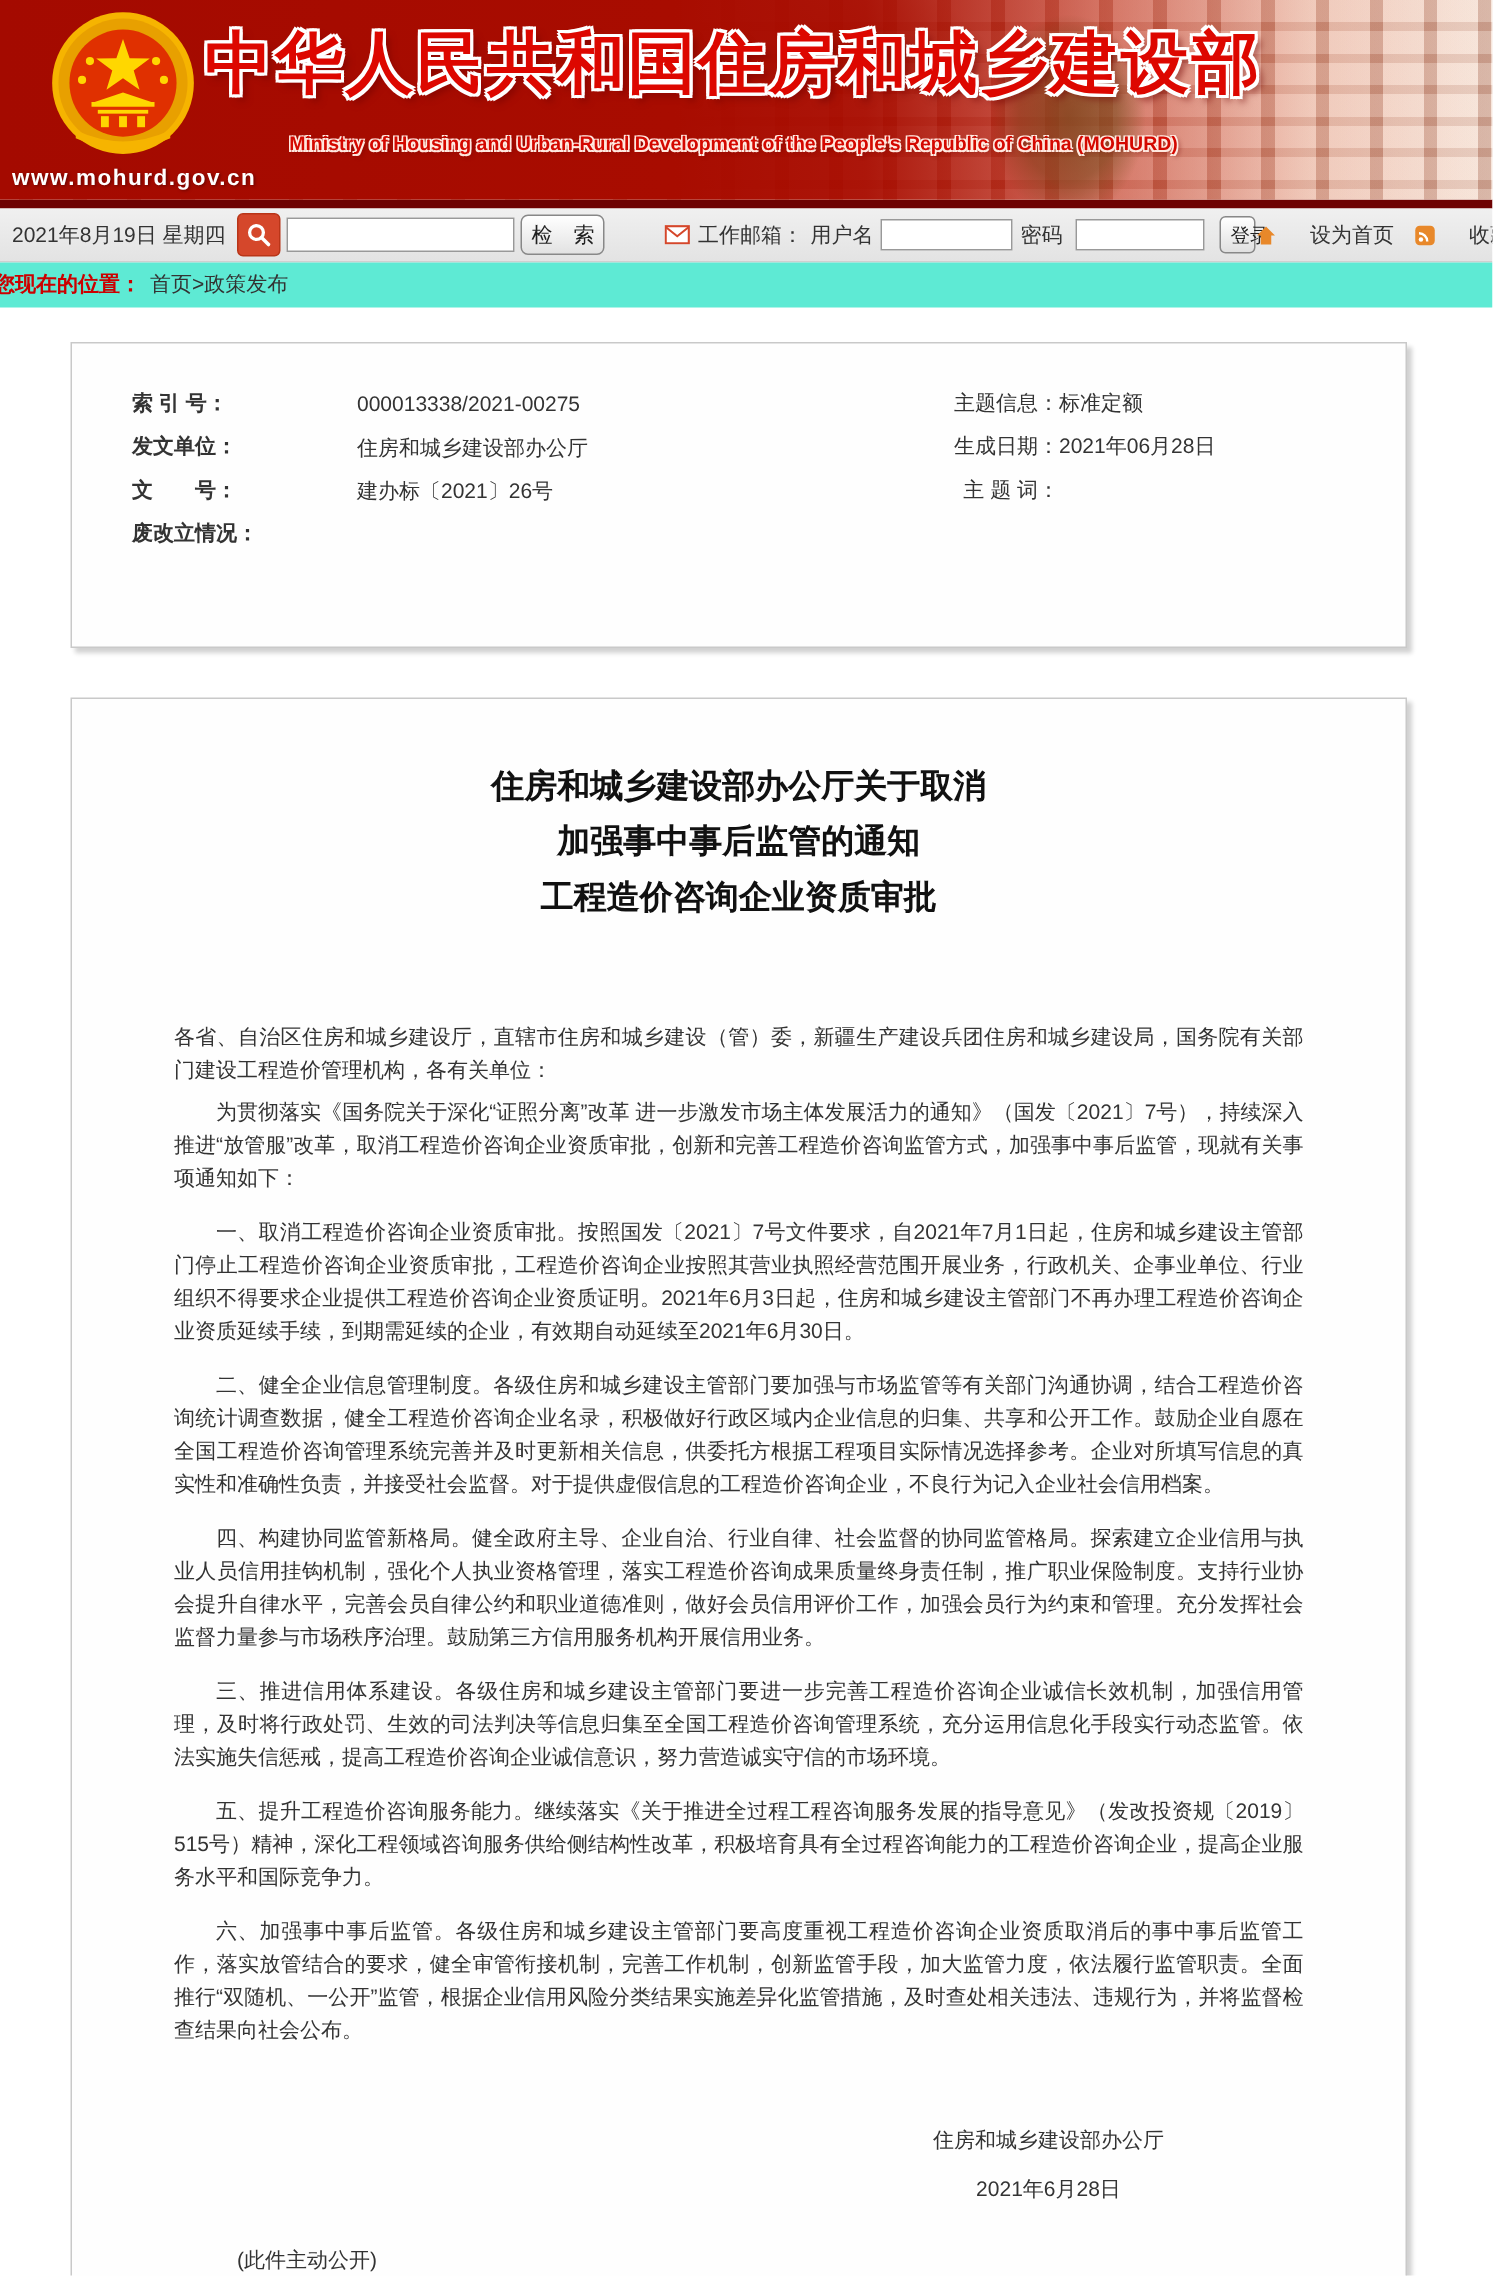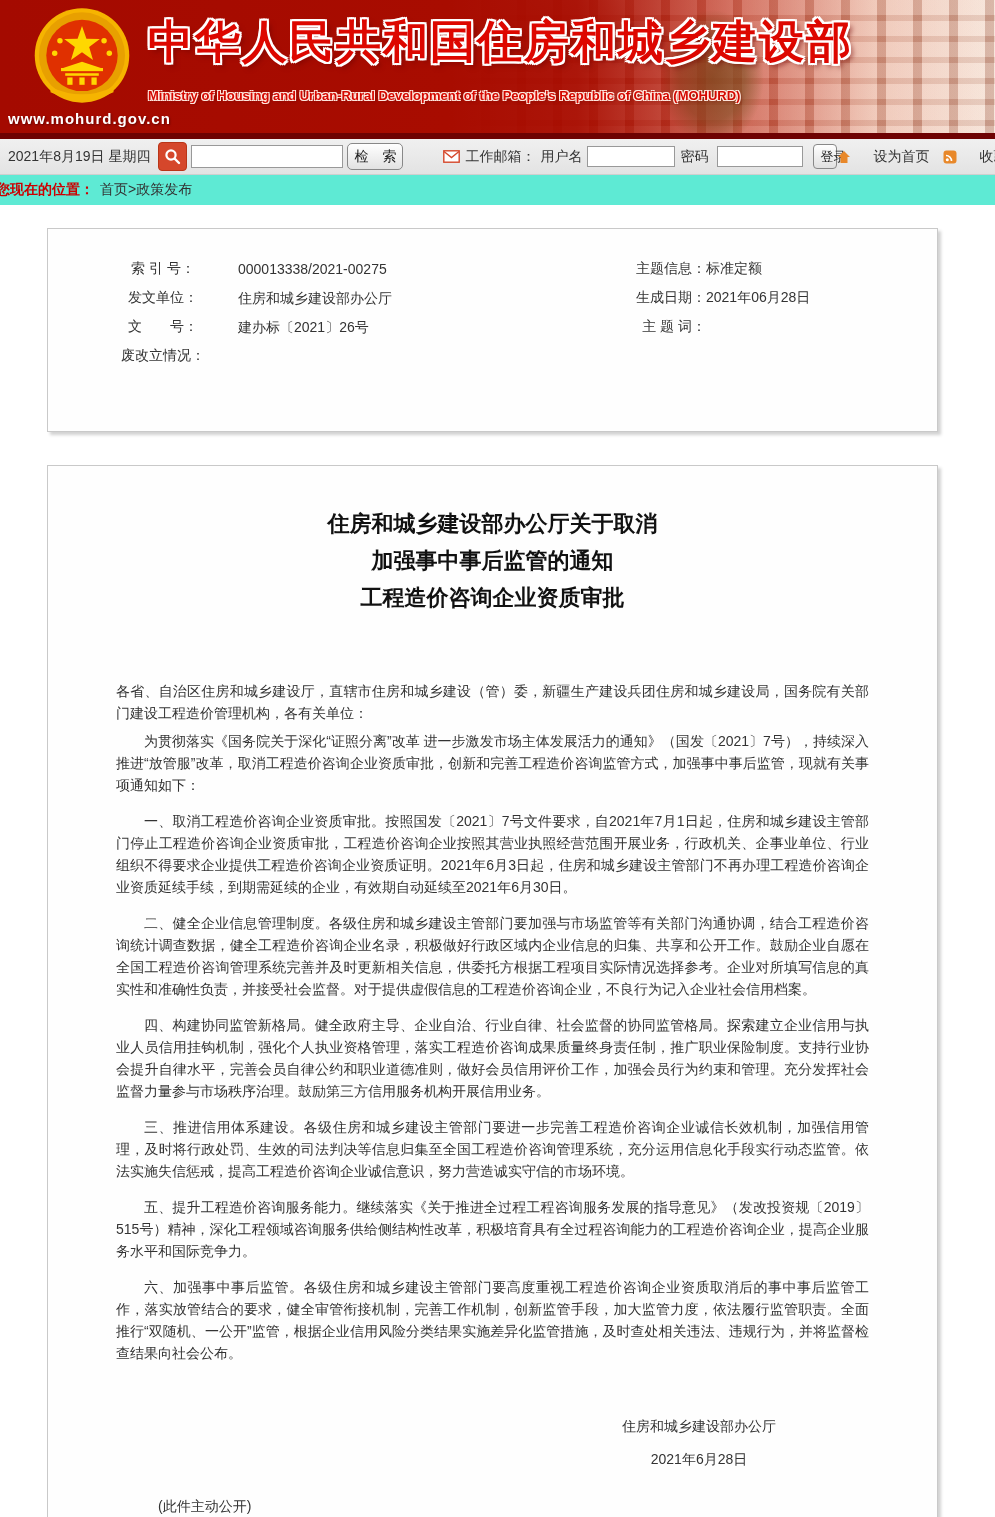--- a/index.html
+++ b/index.html
@@ -15,21 +15,21 @@
     position: relative; height: 133px;
     background-image:
       linear-gradient(to right, #a40a00 0%, #a80c00 45%, rgba(168,12,0,0.93) 58%, rgba(190,40,20,0.45) 74%, rgba(225,130,100,0.12) 88%, rgba(240,205,185,0) 100%),
       radial-gradient(ellipse 72px 95px at 712px 78px, rgba(72,112,48,0.85) 0%, rgba(72,112,48,0.6) 45%, rgba(72,112,48,0) 72%),
       radial-gradient(ellipse 120px 55px at 560px 28px, rgba(160,55,35,0.55), rgba(160,55,35,0) 75%),
       repeating-linear-gradient(to right, rgba(255,248,242,0.35) 0 13px, rgba(150,85,65,0.28) 13px 22px, rgba(255,248,242,0.35) 22px 36px),
       repeating-linear-gradient(to bottom, rgba(255,248,242,0.30) 0 15px, rgba(150,85,65,0.22) 15px 21px),
       linear-gradient(to right, #a40a00 0%, #ad1404 50%, #c85a45 72%, #e2a28c 86%, #eed2c2 100%);
   }
   .emblem { position: absolute; left: 26px; top: 5px; width: 112px; height: 105px; }
-  .header-titles { position: absolute; left: 148px; top: 12px; width: 730px; }
+  .header-titles { position: absolute; left: 124px; top: 12px; width: 730px; text-align: center; }
   .header-title {
     font-size: 45px; font-weight: bold; color: #dd0700; letter-spacing: 2px; white-space: nowrap;
     text-shadow: -2px -2px 0 #fff, 2px -2px 0 #fff, -2px 2px 0 #fff, 2px 2px 0 #fff,
                   0 -2px 0 #fff, 0 2px 0 #fff, -2px 0 0 #fff, 2px 0 0 #fff, 4px 4px 5px rgba(110,0,0,0.55);
   }
   .header-subtitle {
     margin-top: 16px; font-size: 13px; font-weight: bold; color: #d40800; white-space: nowrap;
     text-shadow: -1px -1px 0 #ffe9e0, 1px -1px 0 #ffe9e0, -1px 1px 0 #ffe9e0, 1px 1px 0 #ffe9e0, 2px 2px 3px rgba(110,0,0,0.45);
   }
   .header-url {
@@ -73,21 +73,21 @@
   .bc-path { color: #333; margin-left: 6px; cursor: pointer; }
 
   
   .box {
     width: 891px; margin-left: 47px; background: #fefefe;
     border: 1px solid #c9c9c9; box-shadow: 3px 3px 3px rgba(0,0,0,0.18);
   }
   .box-meta { margin-top: 23px; height: 204px; padding: 25px 28px 0 40px; }
   table.meta { width: 100%; border-collapse: collapse; font-size: 14px; color: #333; }
   table.meta td { vertical-align: middle; padding: 0; }
-  td.l1 { width: 150px; text-align: center; white-space: nowrap; }
+  td.l1 { width: 150px; text-align: left; white-space: nowrap; font-weight: bold; }
   td.v1 { width: 372px; padding-left: 5px; line-height: 26px; }
   td.l2 { width: 96px;  text-align: right; white-space: nowrap; }
   td.v2 { padding-left: 5px; }
   tr.r-s td { height: 29px; }
   tr.r-d td { height: 58px; }
 
   .box-doc { margin-top: 33px; min-height: 1051px; padding: 39px 68px 20px; }
   .doc-title { text-align: center; font-size: 22px; font-weight: bold; color: #111; line-height: 37px; margin-bottom: 64px; }
   .doc-body p {
     font-size: 14px; line-height: 22px; color: #333; text-align: justify;

